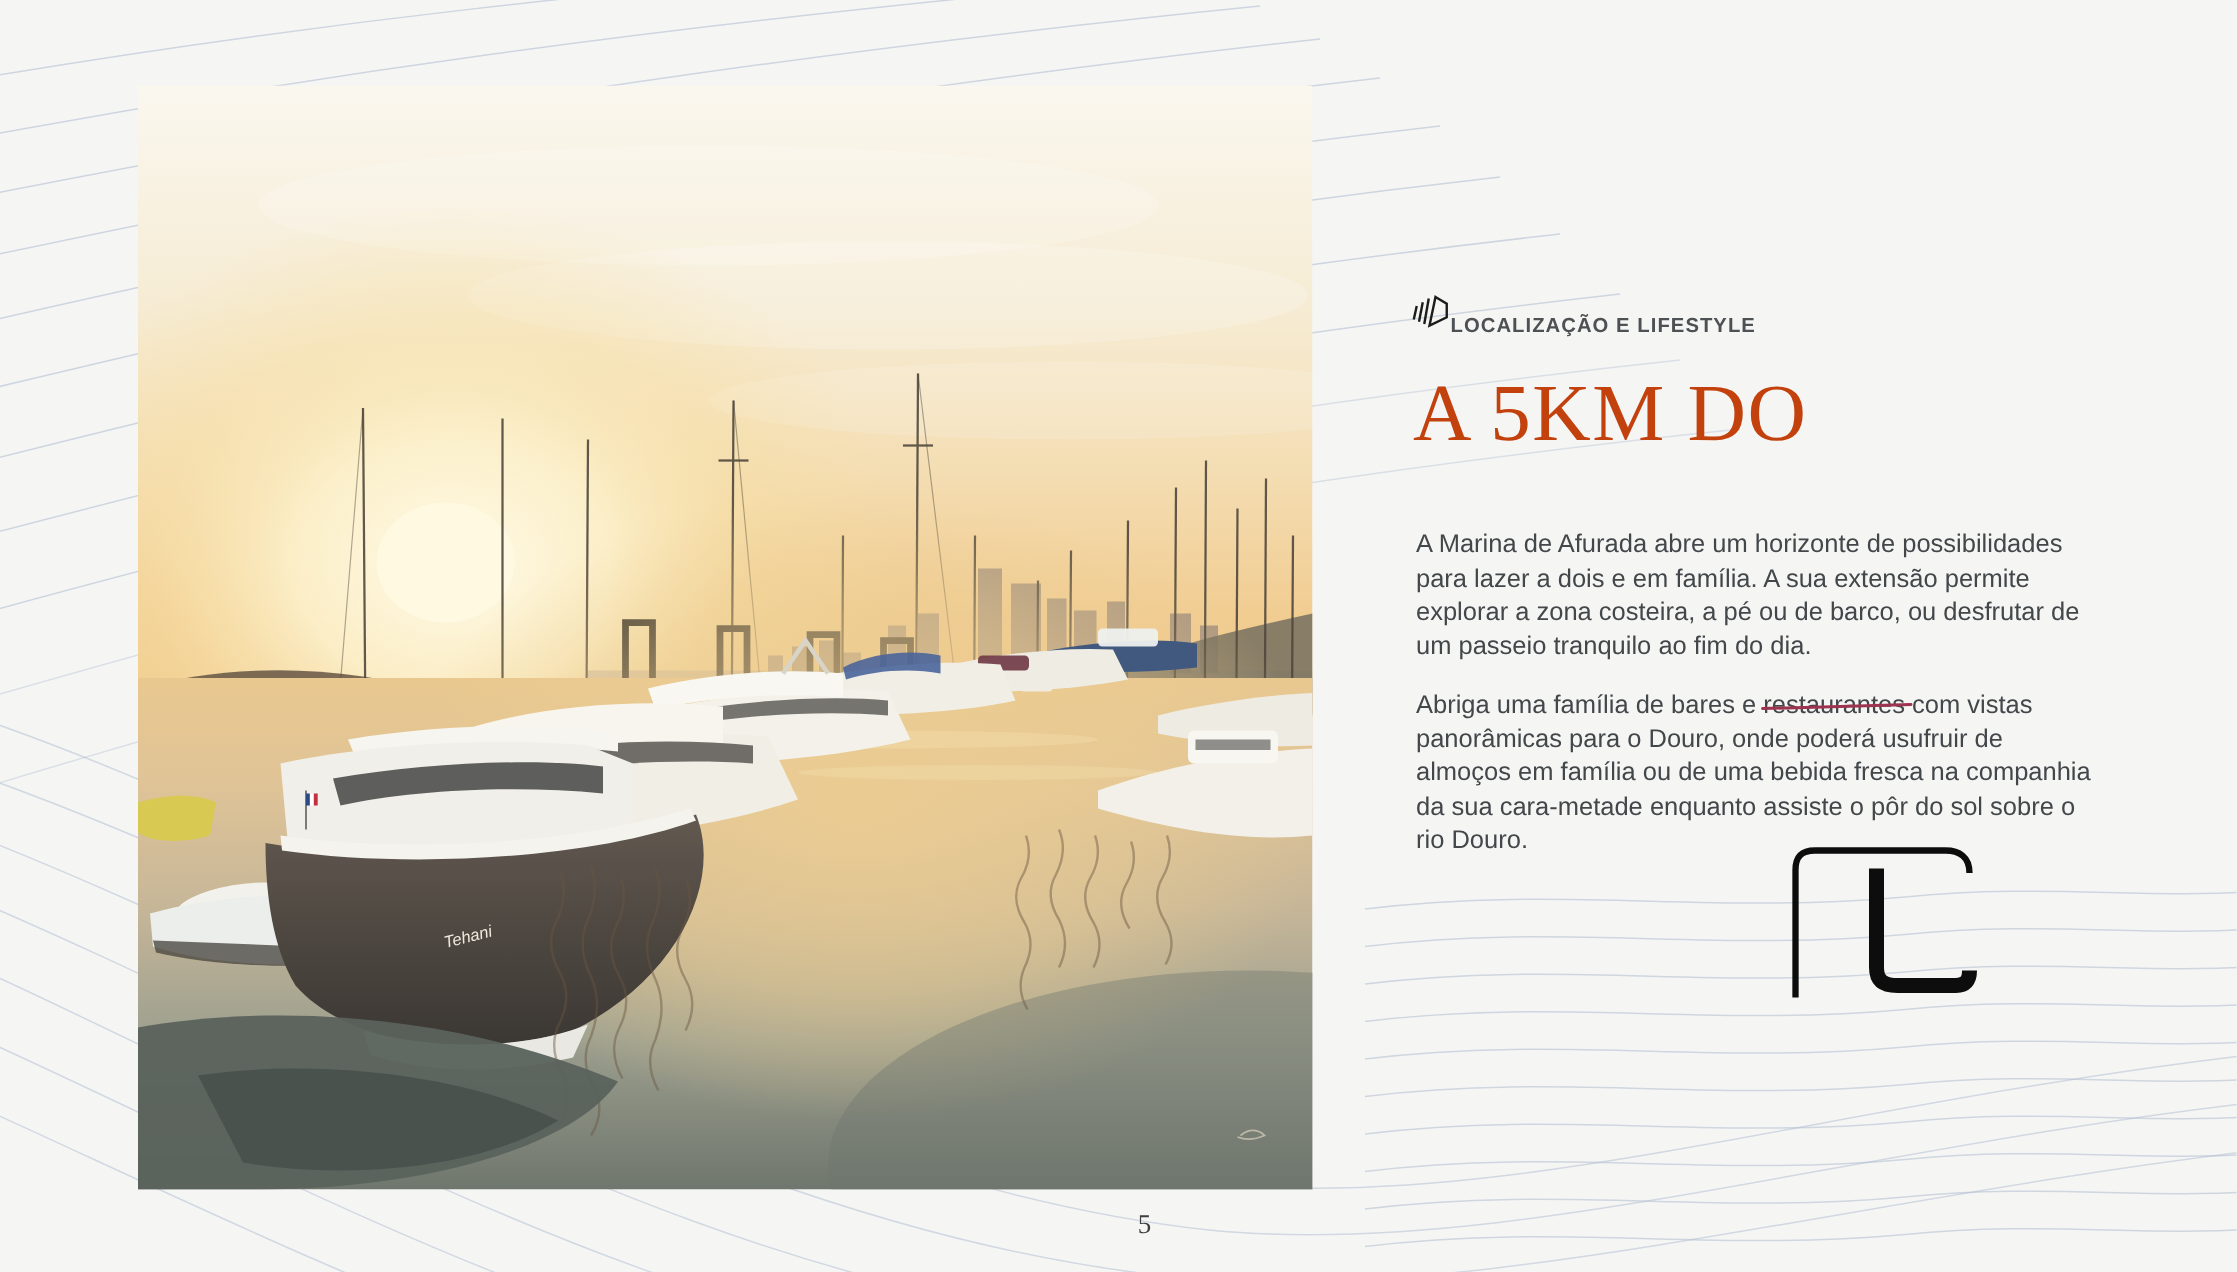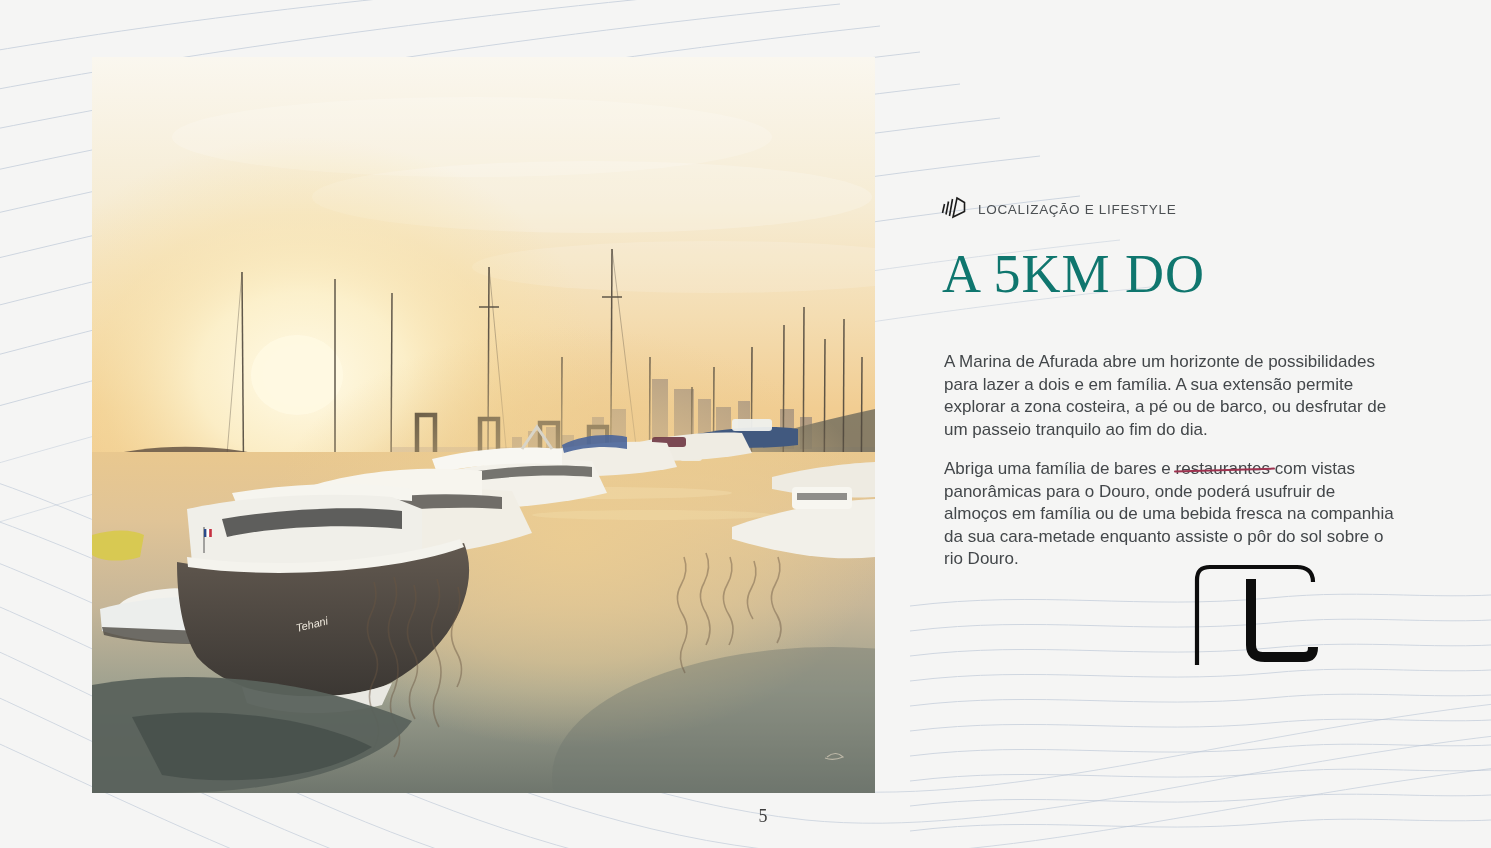--- a/index.html
+++ b/index.html
@@ -1,24 +1,24 @@
 <!DOCTYPE html>
 <html><head>
 <meta charset="utf-8">
 <style>
   html,body{margin:0;padding:0;width:1491px;height:848px;overflow:hidden;
     background:#f5f5f4;font-family:"Liberation Sans",sans-serif;position:relative;}
   .waves{position:absolute;left:0;top:0;z-index:0;}
   .photo{position:absolute;left:92px;top:57px;width:783px;height:736px;margin:0;z-index:2;}
   .photo svg{display:block;width:100%;height:100%;}
   .right{position:absolute;left:940px;top:196px;width:478px;z-index:3;}
-  .eyebrow{display:flex;align-items:center;gap:11px;}
+  .eyebrow{display:flex;align-items:flex-end;font-weight:bold;}
   .eyebrow .lbl{font-size:13.5px;letter-spacing:.7px;color:#4d5154;}
   h1{margin:24px 0 12px 2px;font-family:"Liberation Serif","DejaVu Serif",serif;
-     font-weight:400;font-size:54px;line-height:55px;letter-spacing:1px;color:#0f766e;}
+     font-weight:400;font-size:54px;line-height:55px;letter-spacing:1px;color:#c2410c;}
   .para{width:453px;margin:0 0 0 4px;font-size:17px;line-height:22.5px;color:#43474a;}
   .p1{margin-top:49px;}
   .p2{margin-top:17px;}
   .struck{position:relative;}
   .struck::after{content:"";position:absolute;left:-2%;right:-5%;top:54%;height:2.4px;
      background:#9e3350;border-radius:2px;transform:rotate(-1.6deg);}
   .monogram{position:absolute;left:1192px;top:562px;z-index:4;}
   .pagenum{position:absolute;left:748px;top:806px;width:30px;text-align:center;z-index:3;
      font-family:"Liberation Serif","DejaVu Serif",serif;font-size:18px;color:#3e3e3e;}
 </style>

